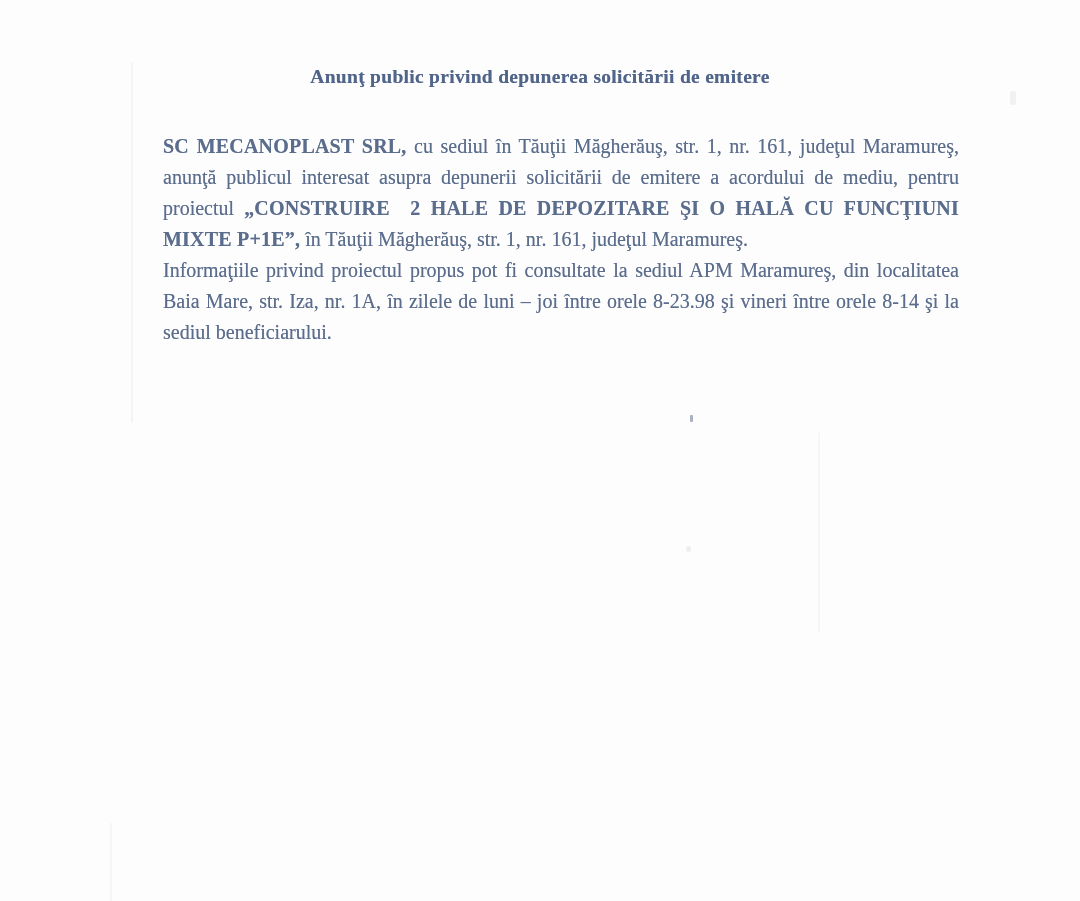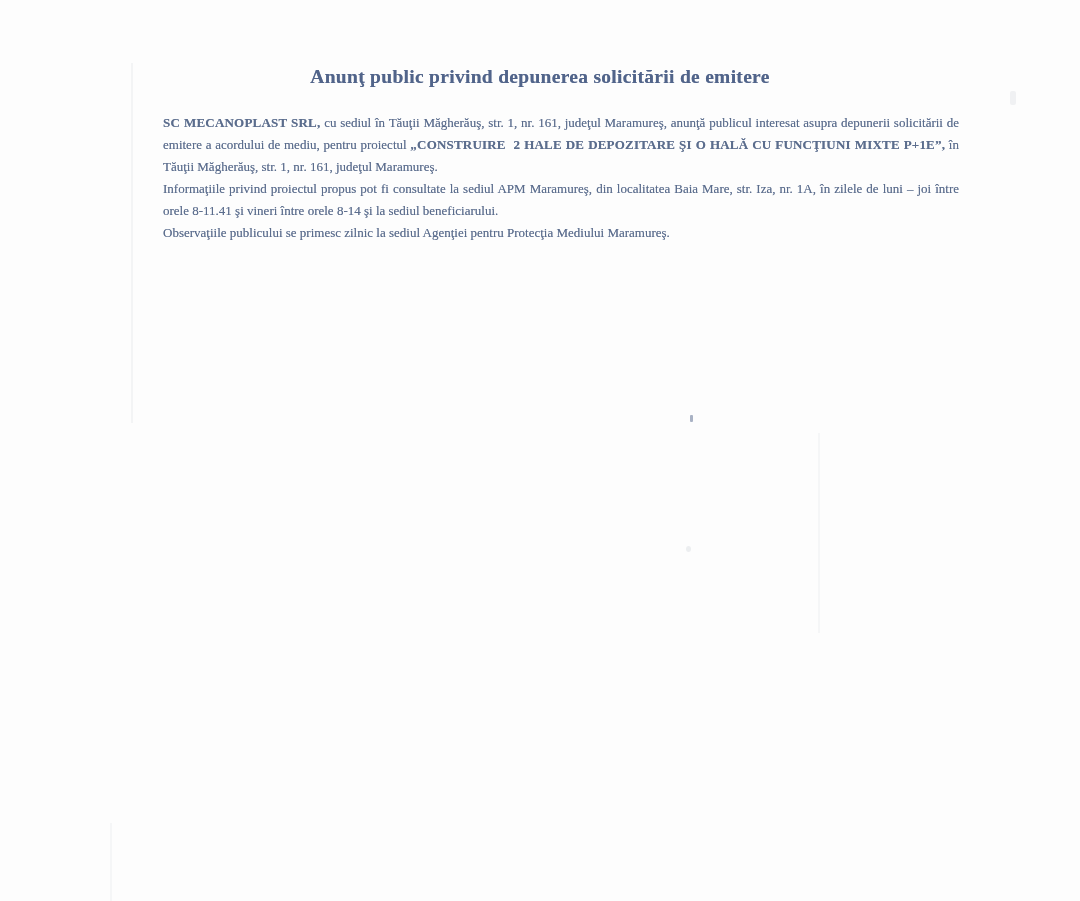--- a/index.html
+++ b/index.html
@@ -43,25 +43,25 @@
     font-weight: bold;
     font-size: 19.5px;
     line-height: 28px;
     color: #51648a;
     letter-spacing: 0.3px;
     text-shadow: 0 0 0.6px rgba(81,100,138,0.65);
   }
   .doc-title .title-line { display: block; }
 
   .doc-body {
-    margin-top: 21px;
+    margin-top: 40px;
     margin-left: 163px;
     width: 796px;
-    font-size: 13px;
-    line-height: 22px;
+    font-size: 20px;
+    line-height: 31px;
     color: #5b6d8d;
     text-align: justify;
     text-shadow: 0 0 0.6px rgba(91,109,141,0.6);
   }
   .para { margin: 0; }
   .bold { font-weight: bold; letter-spacing: 0.2px; }
 </style>
 </head>
 <body>
 
@@ -71,22 +71,21 @@
   <div class="scan-line scan-line-2"></div>
   <div class="scan-line scan-line-3"></div>
 
   <h1 class="doc-title">
     <span class="title-line">Anunţ public privind depunerea solicitării de emitere</span>
   </h1>
 
   <div class="doc-body">
     <p class="para"><span class="bold">SC MECANOPLAST SRL,</span><span> cu sediul în Tăuţii Măgherăuş, str. 1, nr. 161, judeţul Maramureş, anunţă publicul interesat asupra depunerii solicitării de emitere a acordului de mediu, pentru proiectul </span><span class="bold">„CONSTRUIRE&nbsp; 2 HALE DE DEPOZITARE ŞI O HALĂ CU FUNCŢIUNI MIXTE P+1E”,</span><span> în Tăuţii Măgherăuş, str. 1, nr. 161, judeţul Maramureş.</span></p>
 
-    <p class="para">Informaţiile privind proiectul propus pot fi consultate la sediul APM Maramureş, din localitatea Baia Mare, str. Iza, nr. 1A, în zilele de luni – joi între orele 8-11.41 şi vineri între orele 8-14 şi la sediul beneficiarului.</p>
+    <p class="para">Informaţiile privind proiectul propus pot fi consultate la sediul APM Maramureş, din localitatea Baia Mare, str. Iza, nr. 1A, în zilele de luni – joi între orele 8-23.98 şi vineri între orele 8-14 şi la sediul beneficiarului.</p>
 
-    <p class="para">Observaţiile publicului se primesc zilnic la sediul Agenţiei pentru Protecţia Mediului Maramureş.</p>
   </div>
 
   <div class="speck speck-1"></div>
   <div class="speck speck-2"></div>
   <div class="speck speck-3"></div>
 
 </div>
 
 </body></html>

